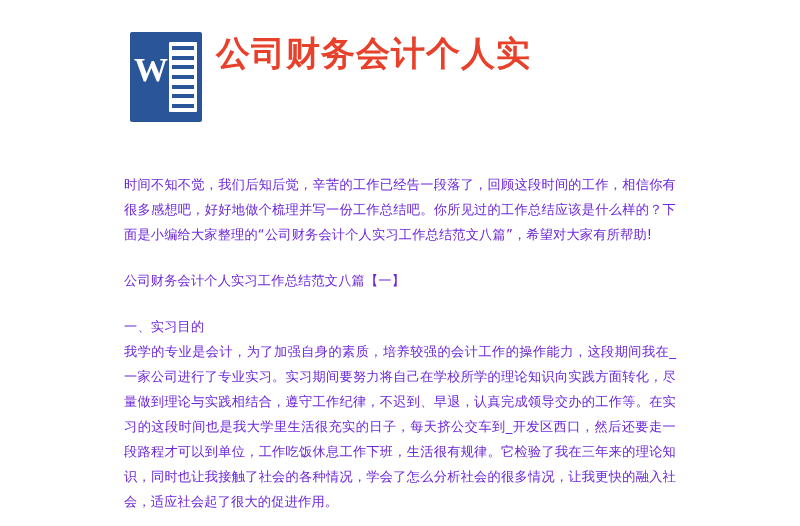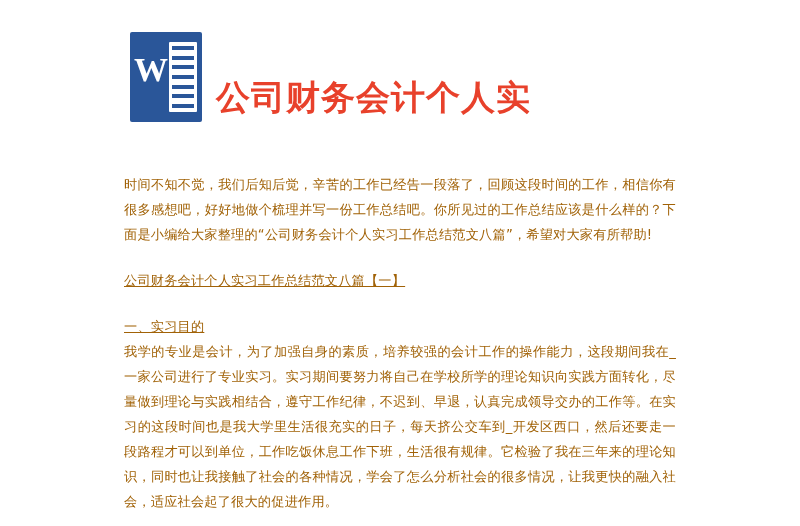--- a/index.html
+++ b/index.html
@@ -82,39 +82,37 @@
     font-size: 34px;
     font-weight: bold;
     line-height: 46px;
     letter-spacing: 1px;
     font-family: "DejaVu Sans", sans-serif;
     max-width: 430px;
   }
   .doc-title .line {
     display: block;
     white-space: nowrap;
-    margin-top: 44px;
   }
   
   .doc-body {
     padding: 52px 124px 0 124px;
     box-sizing: border-box;
   }
   .para {
-    color: #a16207;
+    color: #6d28d9;
     font-size: 13.2px;
     line-height: 25px;
     font-family: "DejaVu Sans", sans-serif;
     margin: 0;
     text-align: justify;
     letter-spacing: 0.2px;
   }
   .para.spaced {
     margin-top: 21px;
-    text-decoration: underline;
   }
   .para.tight {
     margin-top: 0;
   }
 </style>
 </head>
 <body>
 
 <div class="page">
 

